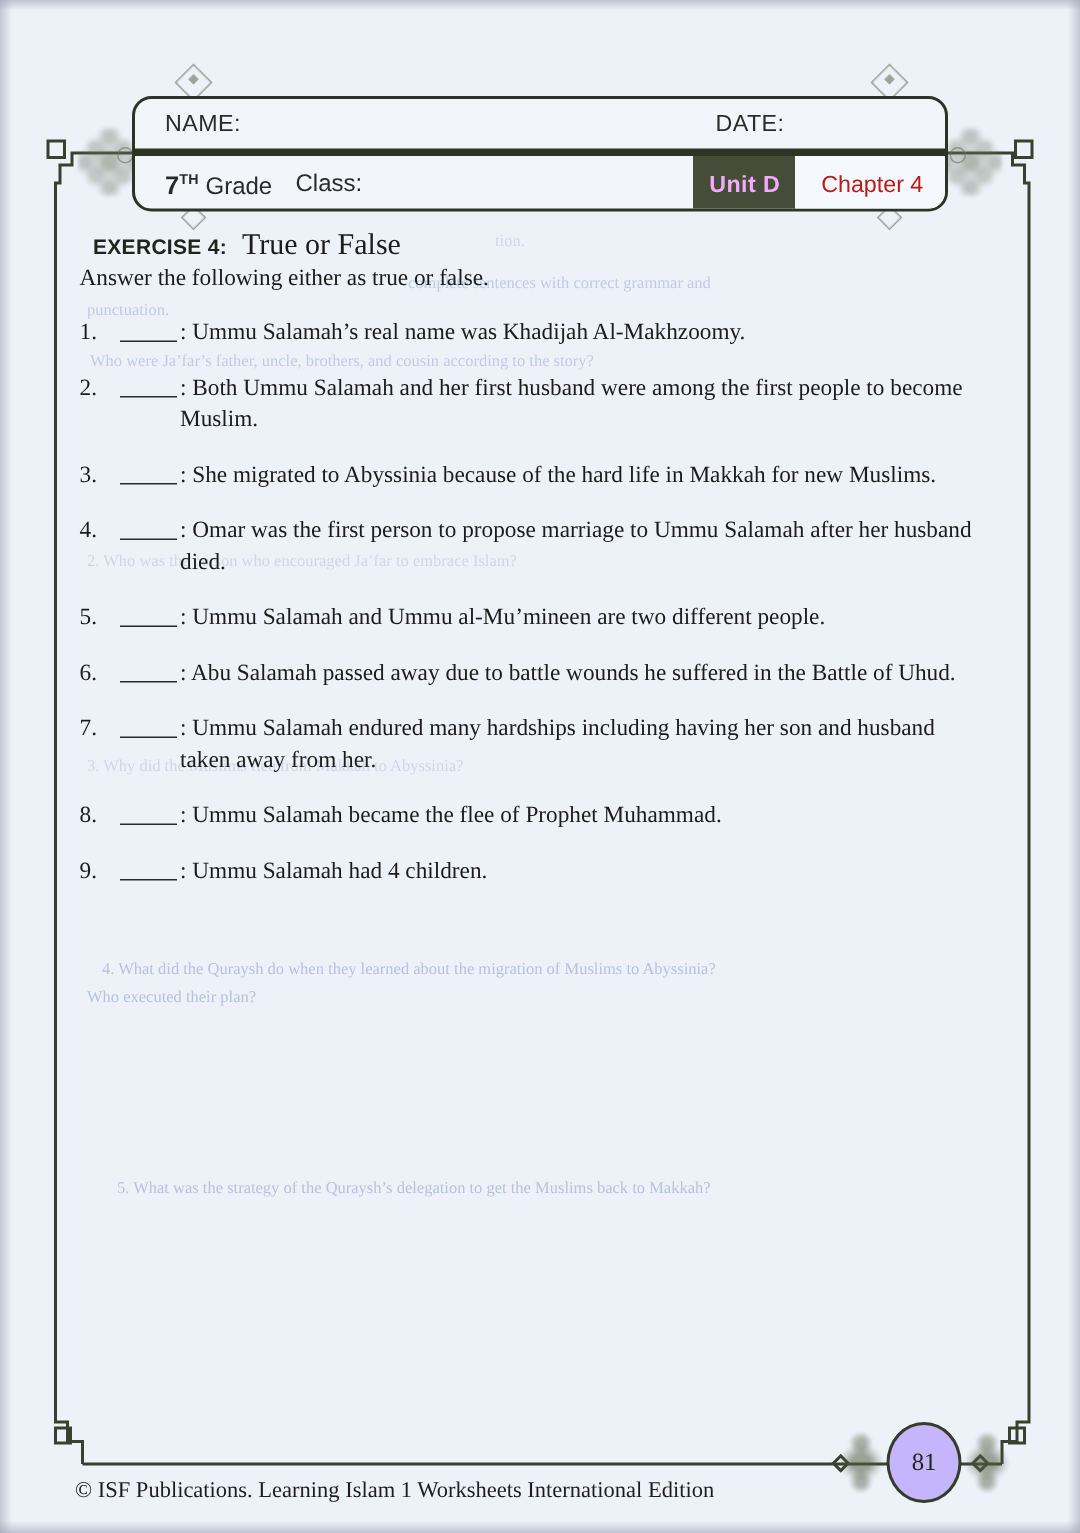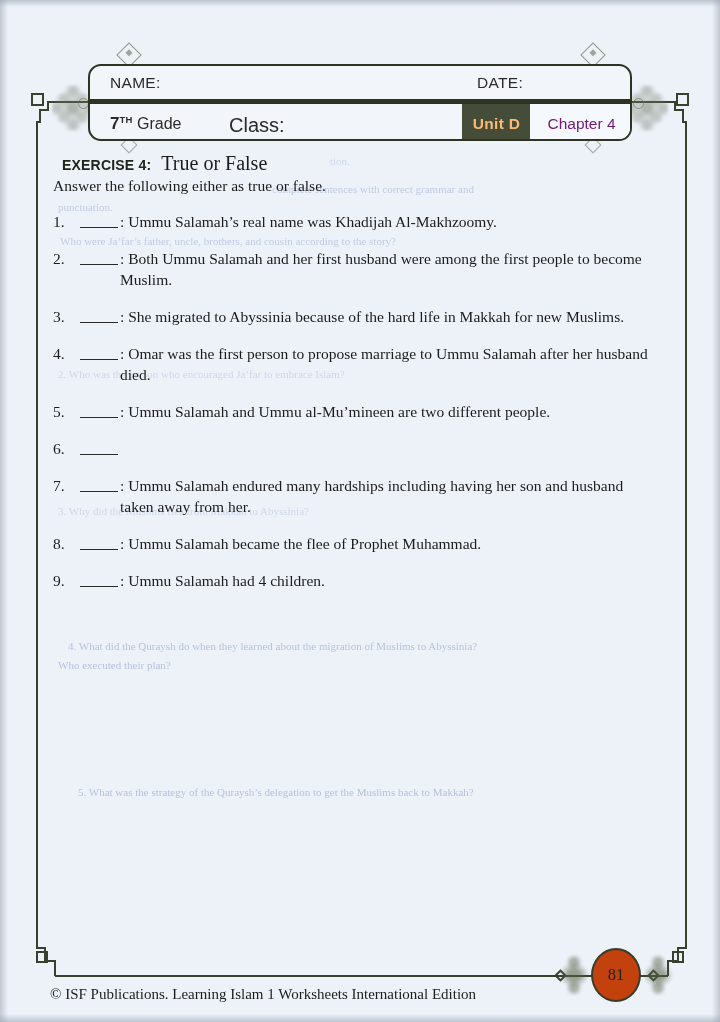--- a/index.html
+++ b/index.html
@@ -26,30 +26,30 @@
   }
   .hb-row1{position:absolute;left:0;top:0;right:0;height:33px;}
   .hb-row1 .lbl{position:absolute;top:8px;font-size:15.5px;letter-spacing:.3px;}
   .hb-name{left:20px;}
   .hb-date{left:387px;}
   .hb-divider{position:absolute;left:0;top:33px;right:0;height:5px;background:#2e3424;}
   .hb-row2{position:absolute;left:0;top:38px;right:0;bottom:0;}
   .hb-grade{position:absolute;left:20px;top:10px;font-size:16px;}
   .hb-grade .gnum{font-weight:bold;font-size:17px;}
   .hb-grade sup{font-weight:bold;font-size:9.5px;letter-spacing:.2px;}
-  .hb-class{position:absolute;left:107px;top:10px;font-size:20px;margin-left:32px;}
+  .hb-class{position:absolute;left:107px;top:10px;font-size:16px;}
   .unit-badge{
     position:absolute;left:372px;top:0;width:69px;height:39px;
-    background:#454c38;color:#fdba74;font-weight:bold;font-size:15.5px;
+    background:#454c38;color:#f0abfc;font-weight:bold;font-size:15.5px;
     display:flex;align-items:center;justify-content:center;letter-spacing:.3px;
   }
   .chapter-cell{
     position:absolute;left:440px;top:0;width:103px;height:39px;
     display:flex;align-items:center;justify-content:center;
-    font-size:15.5px;color:#701a75;background:#f5f8fc;
+    font-size:15.5px;color:#b91c1c;background:#f5f8fc;
   }
 
   
   .orn{position:absolute;z-index:2;pointer-events:none;}
   .diamond{width:16px;height:16px;border:1.6px solid rgba(105,115,95,.65);transform:rotate(45deg);filter:blur(.5px);}
   .diamond .dot{position:absolute;left:4px;top:4px;width:5px;height:5px;background:rgba(105,115,95,.6);}
   .d-tl{left:120px;top:46px;}
   .d-tr{left:584px;top:46px;}
   .tip{width:10px;height:10px;border:1.4px solid rgba(105,115,95,.6);transform:rotate(45deg);filter:blur(.5px);}
   .t-bl{left:123px;top:139px;}
@@ -95,21 +95,21 @@
   .g5{left:58px;top:368px;}
   .g6{left:58px;top:505px;}
   .g7{left:68px;top:640px;text-align:right;}
   .g8{left:58px;top:659px;}
   .g9{left:55px;top:786px;margin-left:23px;}
 
   
   .footer{position:absolute;left:50px;top:986px;z-index:3;font-size:15px;color:#1d1d1d;}
   .page-badge{
     position:absolute;left:591px;top:948px;width:50px;height:54px;z-index:4;
-    border:2.5px solid #363c2a;border-radius:50%;background:#c2410c;
+    border:2.5px solid #363c2a;border-radius:50%;background:#c4b5fd;
     display:flex;align-items:center;justify-content:center;
     font-size:16.5px;color:#20251a;box-sizing:border-box;
   }
   .wing{position:absolute;top:955px;width:40px;height:40px;z-index:3;filter:blur(1.1px);
     background:
       radial-gradient(ellipse 50% 42% at 50% 50%, rgba(84,96,68,.55) 0 30%, rgba(84,96,68,.22) 55%, rgba(84,96,68,0) 75%),
       radial-gradient(circle at 50% 18%, rgba(84,96,68,.45) 0 3px, rgba(84,96,68,0) 8px),
       radial-gradient(circle at 50% 82%, rgba(84,96,68,.45) 0 3px, rgba(84,96,68,0) 8px);}
   .wing.left{left:554px;}
   .wing.right{left:638px;}
@@ -192,20 +192,21 @@
       <span class="qtext">: Omar was the first person to propose marriage to Ummu Salamah after her husband died.</span>
     </div>
     <div class="q">
       <span class="qnum">5.</span>
       <span class="blank"></span>
       <span class="qtext">: Ummu Salamah and Ummu al-Mu’mineen are two different people.</span>
     </div>
     <div class="q">
       <span class="qnum">6.</span>
       <span class="blank"></span>
+      <span class="qtext">: Abu Salamah passed away due to battle wounds he suffered in the Battle of Uhud.</span>
     </div>
     <div class="q">
       <span class="qnum">7.</span>
       <span class="blank"></span>
       <span class="qtext">: Ummu Salamah endured many hardships including having her son and husband taken away from her.</span>
     </div>
     <div class="q">
       <span class="qnum">8.</span>
       <span class="blank"></span>
       <span class="qtext">: Ummu Salamah became the flee of Prophet Muhammad.</span>

